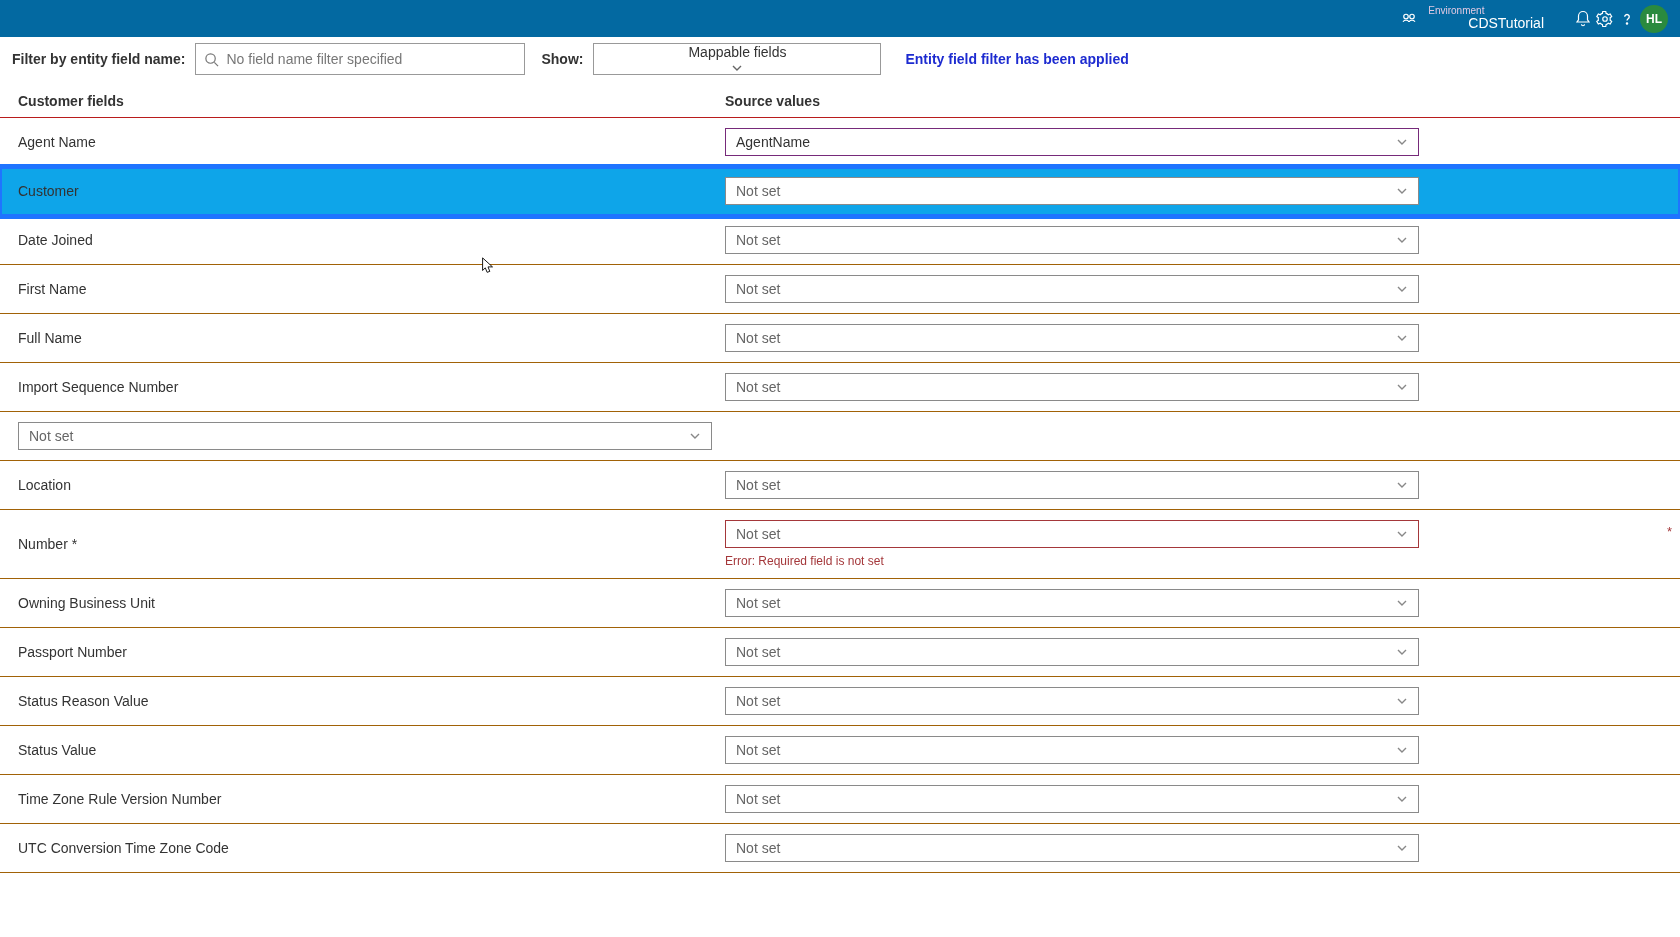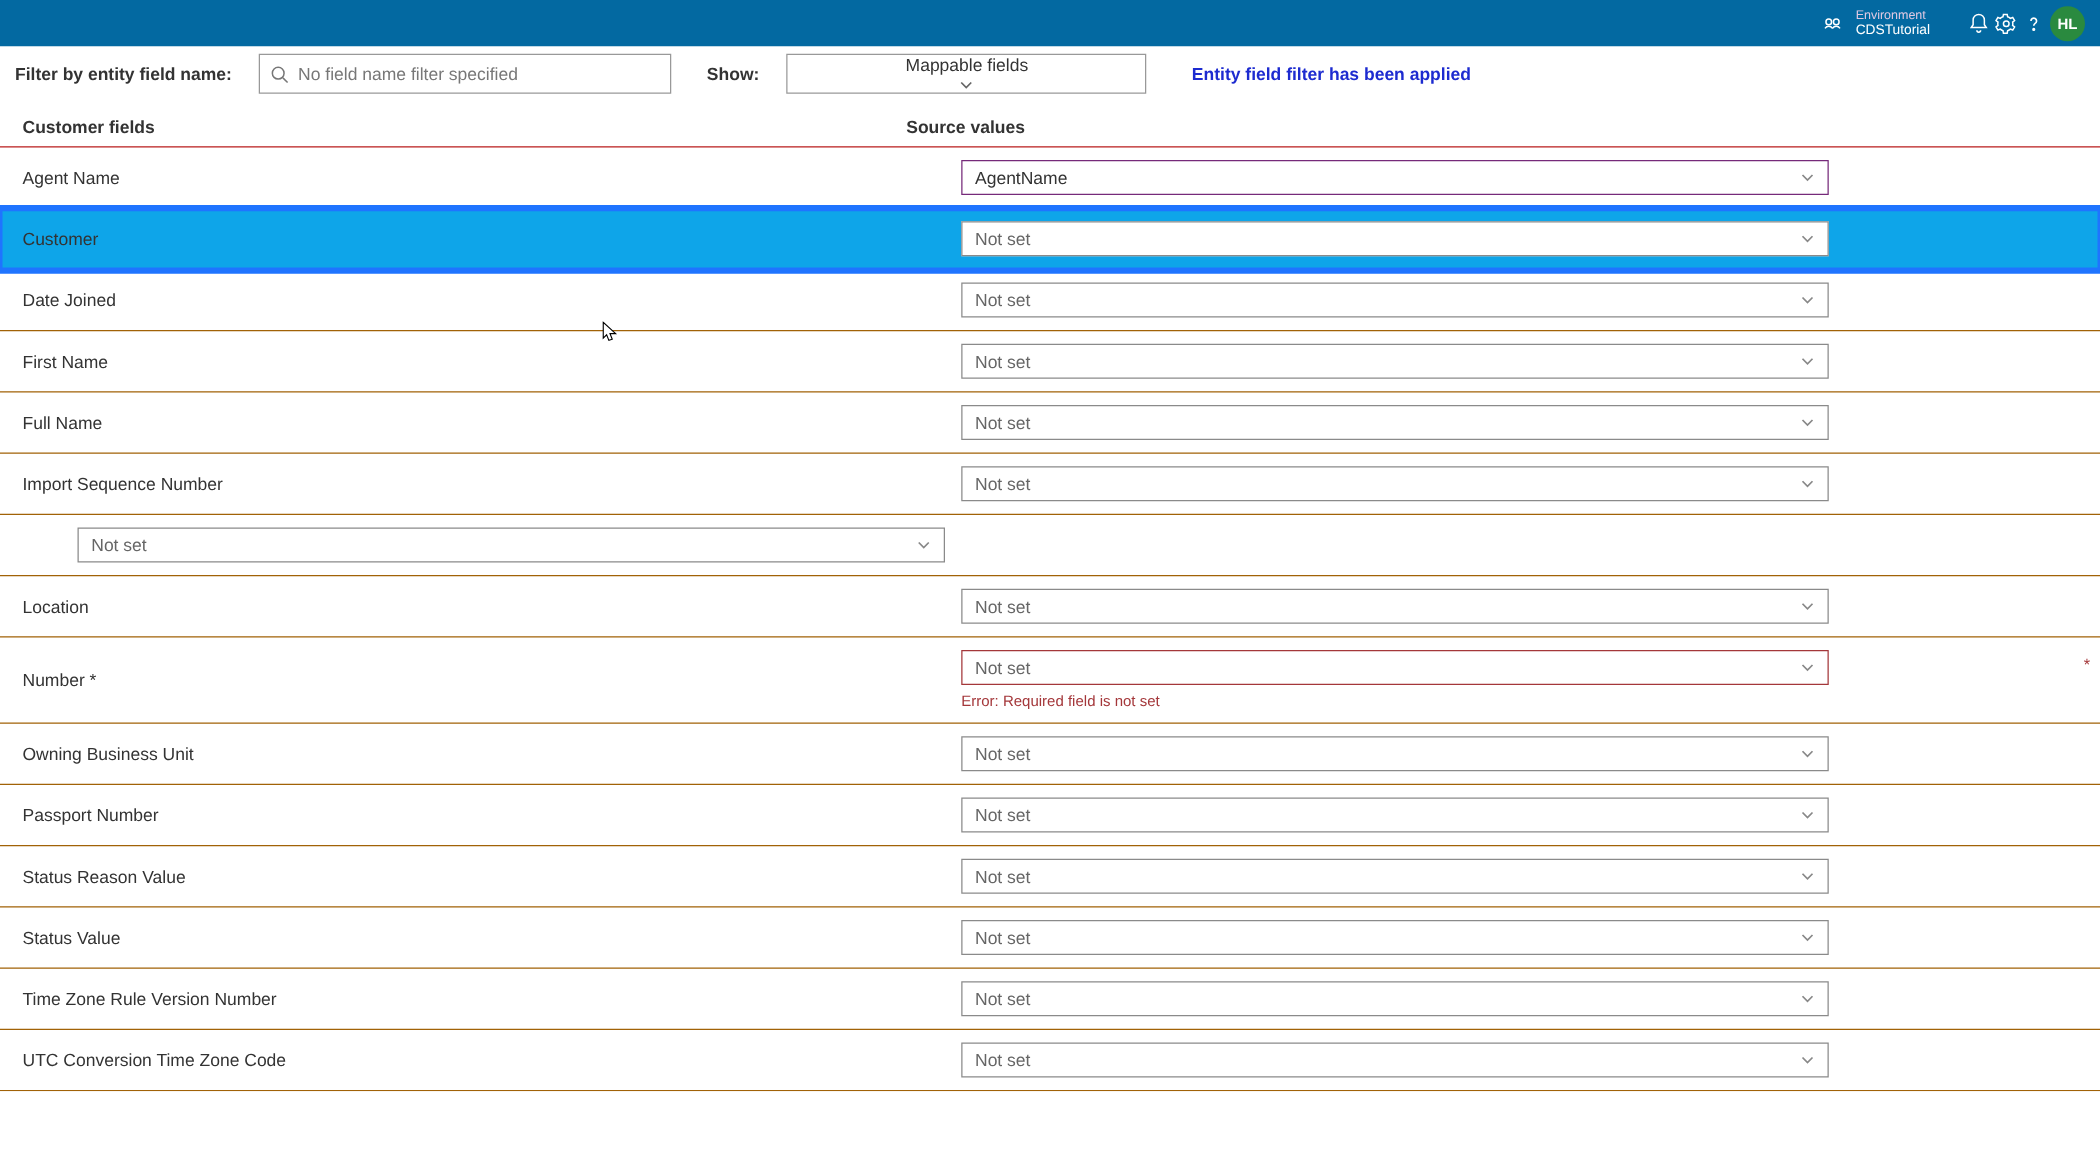--- a/index.html
+++ b/index.html
@@ -22,37 +22,37 @@
     color: #fff;
   }
   .env-block {
     display: flex;
     align-items: center;
     gap: 10px;
     margin-right: 30px;
   }
   .env-text { display: flex; flex-direction: column; line-height: 1.1; }
   .env-label { font-size: 10px; color: #e0c9e2; }
-  .env-name { font-size: 11px; color: #fff; }
+  .env-name { font-size: 14px; color: #fff; margin-left: 40px; }
   .top-icons { display: flex; align-items: center; gap: 4px; }
   .top-icon { width: 18px; height: 18px; display:flex; align-items:center; justify-content:center; cursor:pointer;}
   .avatar {
     width: 28px; height: 28px; border-radius: 50%;
     background: #2a8a3f;
     color: #fff;
     display: flex; align-items: center; justify-content: center;
     font-size: 12px; font-weight: 600;
     cursor:pointer;
   }
   
   .filterbar {
     display: flex;
     align-items: center;
     padding: 6px 12px 6px 12px;
-    gap: 22px;
+    gap: 10px;
   }
   .filter-label { font-weight: 600; font-size: 14px; color:#333; }
   .search-box {
     position: relative;
     width: 330px; height: 32px;
     border: 1px solid #999;
     display: flex; align-items: center;
     background:#fff;
   }
   .search-box svg { position:absolute; left:8px; top:8px; width:15px; height:15px; }
@@ -104,21 +104,20 @@
     color:#333;
     font-size:14px;
     padding:14px 0;
   }
   .row .value-cell {
     flex:1;
     display:flex;
     flex-direction:column;
     padding:10px 0;
     position:relative;
-    margin-left:44px;
   }
   .dropdown {
     height:28px;
     border:1px solid #8a8a8a;
     display:flex; align-items:center; justify-content:space-between;
     padding:0 10px;
     cursor:pointer;
     background:#fff;
     width: 694px;
   }

